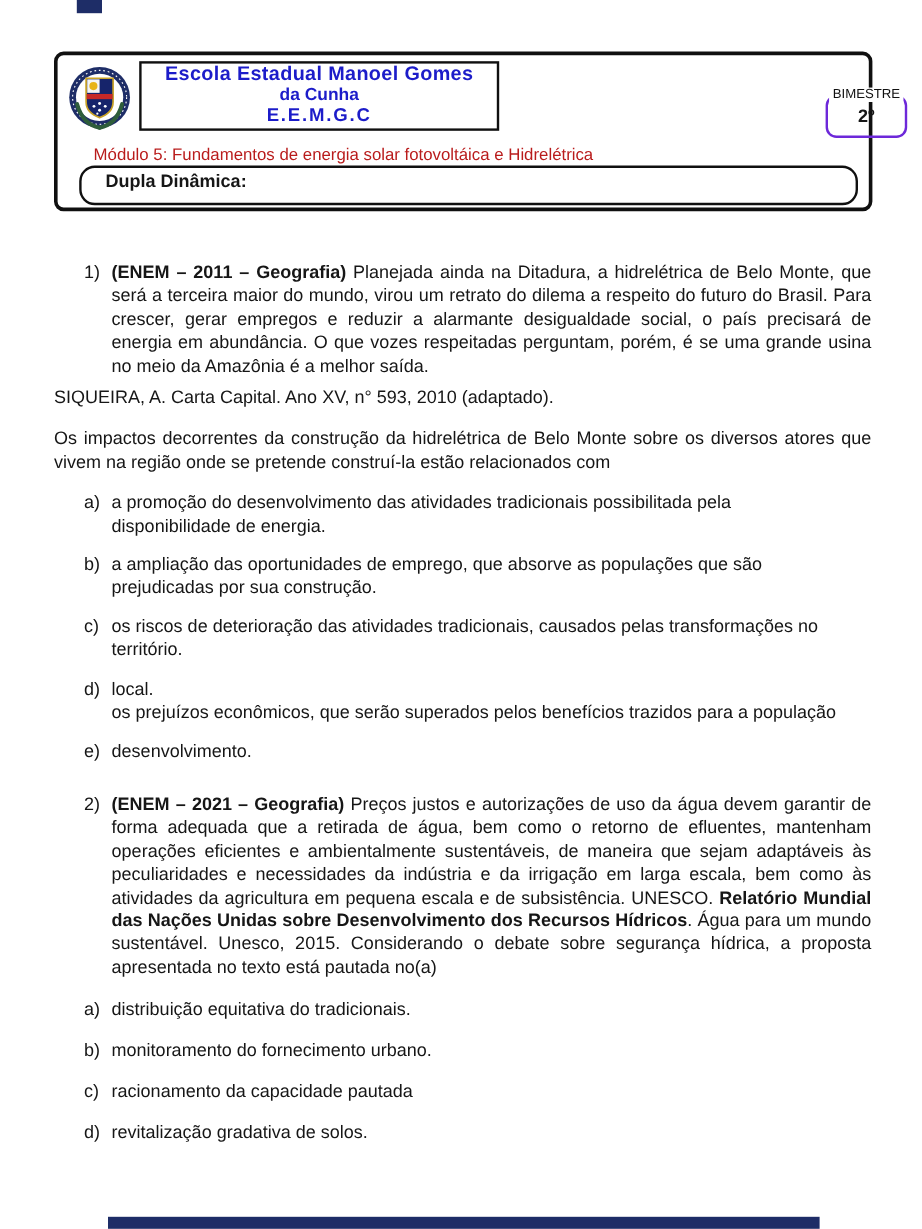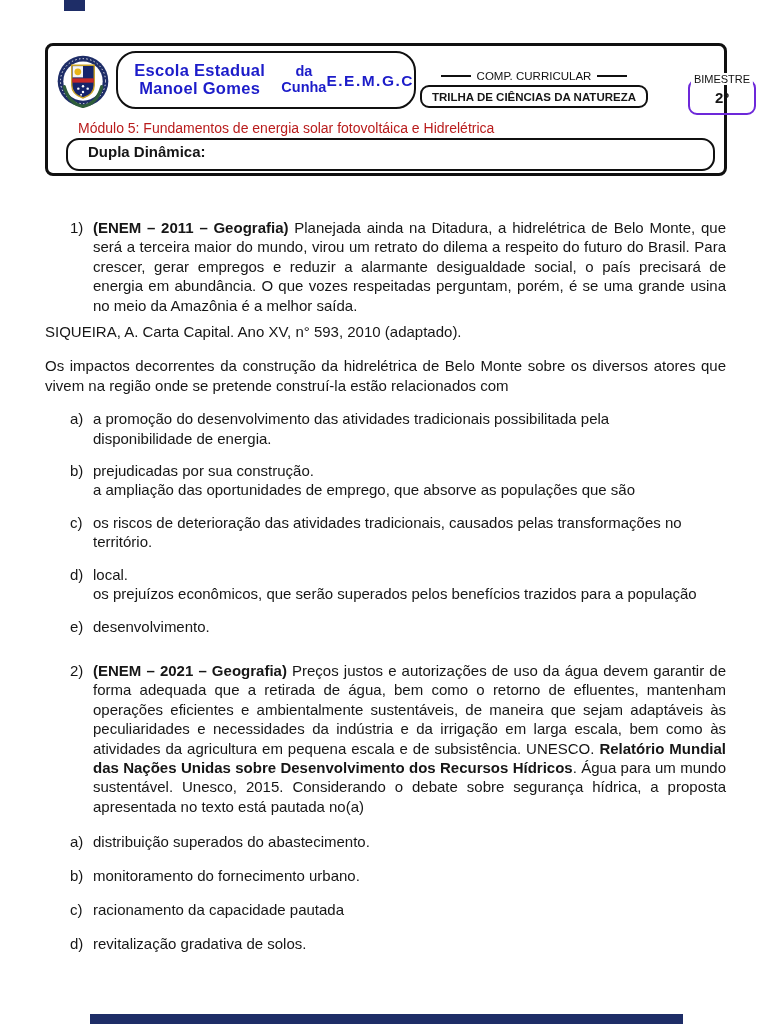--- a/index.html
+++ b/index.html
@@ -13,22 +13,22 @@
   .artifact-bottom{position:absolute;left:90px;top:1014px;width:593px;height:10px;background:#1e2d67;}
 
   
   .header-box{
     position:absolute;left:45px;top:43px;width:676px;height:127px;
     border:3px solid #101010;border-radius:8px;background:#fff;
   }
   .logo{position:absolute;left:5px;top:7px;width:60px;height:60px;}
   .school-box{
     position:absolute;left:68px;top:5px;width:296px;height:54px;
-    border:2.5px solid #101010;border-radius:20px;
-    display:flex;flex-direction:row;align-items:center;justify-content:center;
+    border:2.5px solid #101010;border-radius:0;
+    display:flex;flex-direction:column;align-items:center;justify-content:center;
     text-align:center;color:#1c1cc9;font-weight:700;line-height:1.08;
   }
   .school-line1{font-size:16.5px;letter-spacing:.3px;}
   .school-line2{font-size:14.5px;}
   .school-abbr{font-size:15.5px;letter-spacing:1.5px;margin-top:2px;}
   .comp-group{position:absolute;left:372px;top:24px;width:228px;}
   .dash-label{display:flex;align-items:center;justify-content:center;gap:6px;font-size:11.5px;color:#101010;white-space:nowrap;}
   .dash-label .line{height:1.5px;background:#101010;flex:0 0 30px;}
   .trilha-box{
     margin-top:3px;border:2px solid #101010;border-radius:9px;
@@ -86,28 +86,20 @@
     <circle cx="32" cy="41.5" r="1.3" fill="#ffffff"></circle>
     <circle cx="30" cy="44.5" r="1" fill="#ffffff"></circle>
   </svg>
 
   <div class="school-box">
     <div class="school-line1">Escola Estadual Manoel Gomes</div>
     <div class="school-line2">da Cunha</div>
     <div class="school-abbr">E.E.M.G.C</div>
   </div>
 
-  <div class="comp-group">
-    <div class="dash-label">
-      <span class="line"></span>
-      <span>COMP.  CURRICULAR</span>
-      <span class="line"></span>
-    </div>
-    <div class="trilha-box">TRILHA DE CIÊNCIAS DA NATUREZA</div>
-  </div>
 
   <div class="bim-group">
     <span class="bim-label">BIMESTRE</span>
     <div class="bim-value">2º</div>
   </div>
 
   <div class="module-line">Módulo 5: Fundamentos de energia solar fotovoltáica e Hidrelétrica</div>
 
   <div class="dupla-box">
     <span class="dupla-label">Dupla Dinâmica:</span>
@@ -123,22 +115,22 @@
         <div class="option hang">
           <span class="qnum">a)</span>
           <div class="optlines">
             <div class="option-line">a promoção do desenvolvimento das atividades tradicionais possibilitada pela</div>
             <div class="option-line">disponibilidade de energia.</div>
           </div>
         </div>
         <div class="option hang">
           <span class="qnum">b)</span>
           <div class="optlines">
+            <div class="option-line">a ampliação das oportunidades de emprego, que absorve as populações que são</div>
             <div class="option-line">prejudicadas por sua construção.</div>
-            <div class="option-line">a ampliação das oportunidades de emprego, que absorve as populações que são</div>
           </div>
         </div>
         <div class="option hang">
           <span class="qnum">c)</span>
           <div class="optlines">
             <div class="option-line">os riscos de deterioração das atividades tradicionais, causados pelas transformações no</div>
             <div class="option-line">território.</div>
           </div>
         </div>
         <div class="option hang">
@@ -155,21 +147,21 @@
           </div>
         </div>
       </div>
     </section>
     <section class="question q2">
       <div class="para hang justify"><span class="qnum">2)</span><span><span style="font-weight: 700;">(ENEM – 2021 – Geografia) </span><span>Preços justos e autorizações de uso da água devem garantir de forma adequada que a retirada de água, bem como o retorno de efluentes, mantenham operações eficientes e ambientalmente sustentáveis, de maneira que sejam adaptáveis às peculiaridades e necessidades da indústria e da irrigação em larga escala, bem como às atividades da agricultura em pequena escala e de subsistência. UNESCO. </span><span style="font-weight: 700;">Relatório Mundial das Nações Unidas sobre Desenvolvimento dos Recursos Hídricos</span><span>. Água para um mundo sustentável. Unesco, 2015. Considerando o debate sobre segurança hídrica, a proposta apresentada no texto está pautada no(a)</span></span></div>
       <div class="options">
         <div class="option hang">
           <span class="qnum">a)</span>
           <div class="optlines">
-            <div class="option-line">distribuição superados do abastecimento.</div>
+            <div class="option-line">distribuição equitativa do tradicionais.</div>
           </div>
         </div>
         <div class="option hang">
           <span class="qnum">b)</span>
           <div class="optlines">
             <div class="option-line">monitoramento do fornecimento urbano.</div>
           </div>
         </div>
         <div class="option hang">
           <span class="qnum">c)</span>

